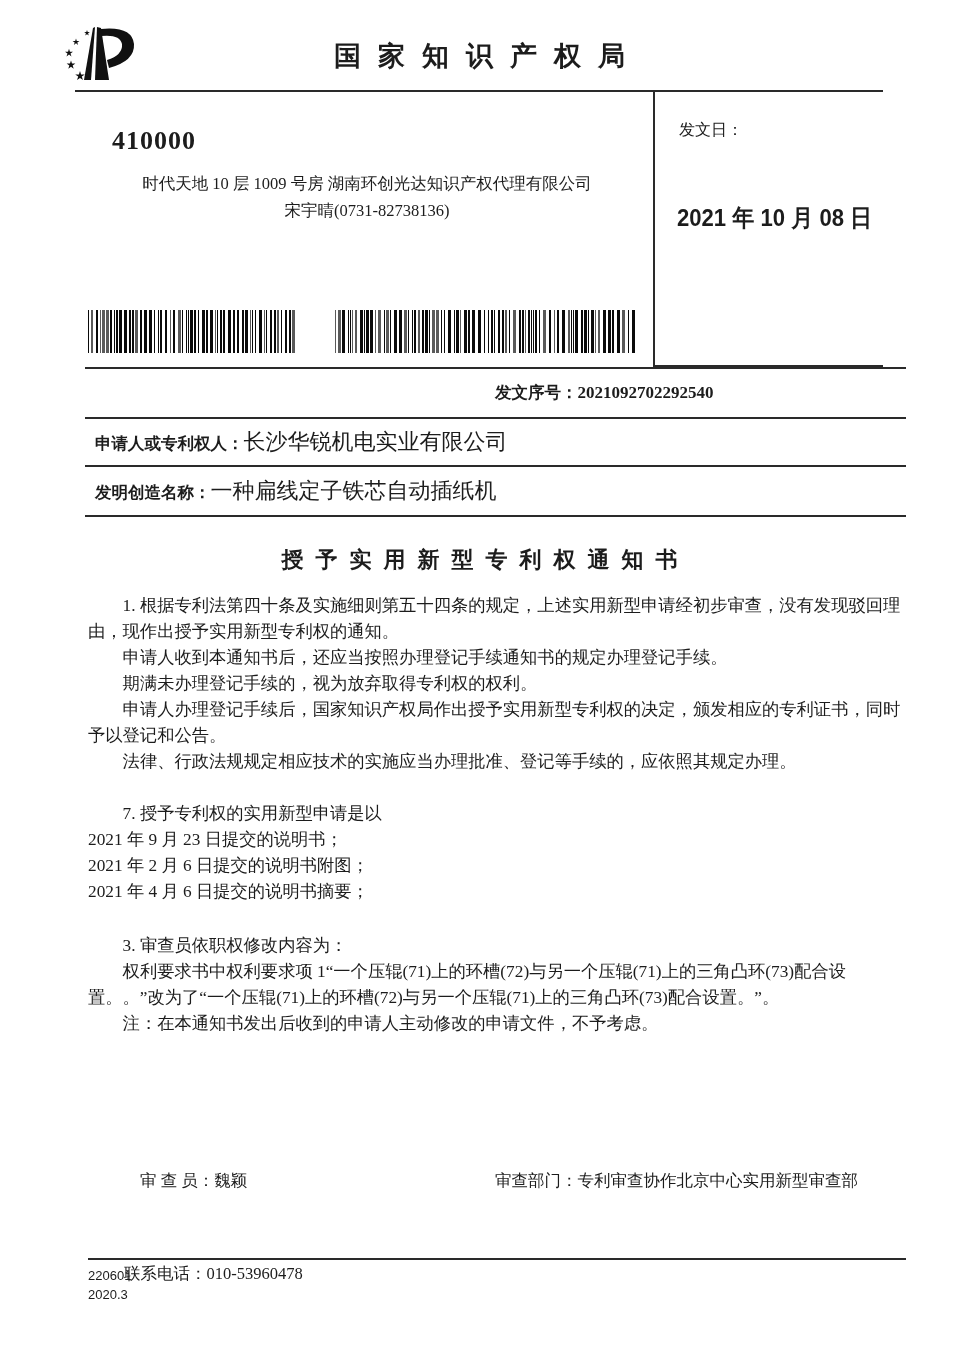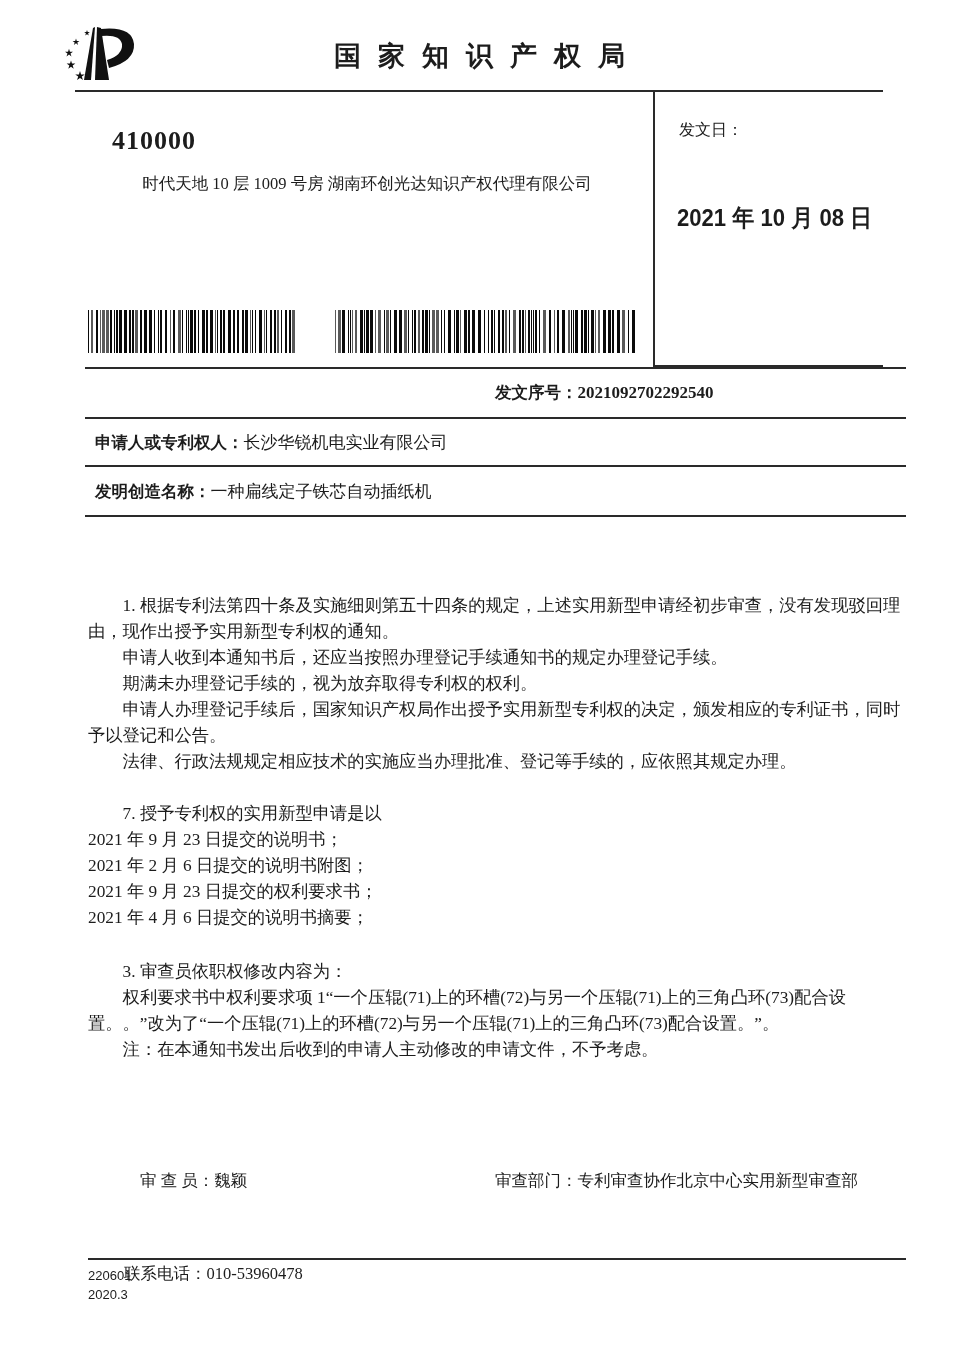--- a/index.html
+++ b/index.html
@@ -47,21 +47,21 @@
   .info-table{position:absolute;left:85px;top:367px;width:821px;}
   .info-row{position:relative;border-top:2px solid #2a2a2a;box-sizing:border-box;}
   .info-row.r1{height:50px;}
   .info-row.r2{height:48px;}
   .info-row.r3{height:52px;border-bottom:2px solid #2a2a2a;}
   .info-cell{position:absolute;top:50%;transform:translateY(-50%);white-space:nowrap;}
   .cell-left{left:10px;}
   .cell-right{left:410px;}
   .lbl{font-family:"Liberation Sans","DejaVu Sans",sans-serif;font-weight:bold;font-size:16.5px;}
   .val-num{font-weight:bold;font-size:17px;}
-  .val{font-size:17px;}
+  .val{font-size:22px;}
   
   .notice-title{
     position:absolute;left:0;top:545px;width:100%;text-align:center;
     font-family:"Liberation Sans","DejaVu Sans",sans-serif;
     font-weight:bold;font-size:22px;letter-spacing:12px;
     padding-left:12px;box-sizing:border-box;
   }
   
   .body-text{position:absolute;left:88px;top:593px;width:818px;font-size:17.3px;line-height:26px;}
   .body-text p{margin:0;text-indent:2em;}
@@ -113,20 +113,21 @@
   <div class="header-rule"></div>
 
   <div class="date-box">
     <span class="label">发文日：</span>
     <span class="date">2021 年 10 月 08 日</span>
   </div>
 
   <div class="postal">410000</div>
   <div class="addr">
     <div>时代天地 10 层 1009 号房  湖南环创光达知识产权代理有限公司</div>
+    <div>宋宇晴(0731-82738136)</div>
   </div>
 
   <div class="barcode" id="barcode1"><i style="width:1px;background:#0a0a0a"></i><i style="width:2px;background:transparent"></i><i style="width:2px;background:#5a5a5a"></i><i style="width:3px;background:transparent"></i><i style="width:2px;background:#0a0a0a"></i><i style="width:2px;background:transparent"></i><i style="width:1px;background:#5a5a5a"></i><i style="width:1px;background:transparent"></i><i style="width:3px;background:#5a5a5a"></i><i style="width:1px;background:transparent"></i><i style="width:3px;background:#5a5a5a"></i><i style="width:1px;background:transparent"></i><i style="width:2px;background:#0a0a0a"></i><i style="width:2px;background:transparent"></i><i style="width:1px;background:#0a0a0a"></i><i style="width:1px;background:transparent"></i><i style="width:2px;background:#0a0a0a"></i><i style="width:1px;background:transparent"></i><i style="width:3px;background:#0a0a0a"></i><i style="width:2px;background:transparent"></i><i style="width:3px;background:#0a0a0a"></i><i style="width:2px;background:transparent"></i><i style="width:2px;background:#0a0a0a"></i><i style="width:1px;background:transparent"></i><i style="width:2px;background:#0a0a0a"></i><i style="width:1px;background:transparent"></i><i style="width:3px;background:#5a5a5a"></i><i style="width:2px;background:transparent"></i><i style="width:2px;background:#0a0a0a"></i><i style="width:2px;background:transparent"></i><i style="width:3px;background:#0a0a0a"></i><i style="width:2px;background:transparent"></i><i style="width:3px;background:#0a0a0a"></i><i style="width:2px;background:transparent"></i><i style="width:1px;background:#0a0a0a"></i><i style="width:3px;background:transparent"></i><i style="width:1px;background:#0a0a0a"></i><i style="width:1px;background:transparent"></i><i style="width:2px;background:#0a0a0a"></i><i style="width:3px;background:transparent"></i><i style="width:2px;background:#0a0a0a"></i><i style="width:3px;background:transparent"></i><i style="width:1px;background:#5a5a5a"></i><i style="width:2px;background:transparent"></i><i style="width:2px;background:#0a0a0a"></i><i style="width:3px;background:transparent"></i><i style="width:3px;background:#5a5a5a"></i><i style="width:1px;background:transparent"></i><i style="width:1px;background:#0a0a0a"></i><i style="width:3px;background:transparent"></i><i style="width:1px;background:#0a0a0a"></i><i style="width:1px;background:transparent"></i><i style="width:1px;background:#0a0a0a"></i><i style="width:1px;background:transparent"></i><i style="width:3px;background:#0a0a0a"></i><i style="width:1px;background:transparent"></i><i style="width:2px;background:#0a0a0a"></i><i style="width:2px;background:transparent"></i><i style="width:1px;background:#0a0a0a"></i><i style="width:3px;background:transparent"></i><i style="width:3px;background:#0a0a0a"></i><i style="width:1px;background:transparent"></i><i style="width:2px;background:#0a0a0a"></i><i style="width:2px;background:transparent"></i><i style="width:3px;background:#0a0a0a"></i><i style="width:2px;background:transparent"></i><i style="width:1px;background:#5a5a5a"></i><i style="width:1px;background:transparent"></i><i style="width:1px;background:#0a0a0a"></i><i style="width:2px;background:transparent"></i><i style="width:2px;background:#0a0a0a"></i><i style="width:1px;background:transparent"></i><i style="width:2px;background:#0a0a0a"></i><i style="width:3px;background:transparent"></i><i style="width:3px;background:#0a0a0a"></i><i style="width:2px;background:transparent"></i><i style="width:2px;background:#0a0a0a"></i><i style="width:2px;background:transparent"></i><i style="width:2px;background:#0a0a0a"></i><i style="width:3px;background:transparent"></i><i style="width:2px;background:#0a0a0a"></i><i style="width:1px;background:transparent"></i><i style="width:3px;background:#0a0a0a"></i><i style="width:2px;background:transparent"></i><i style="width:1px;background:#5a5a5a"></i><i style="width:1px;background:transparent"></i><i style="width:1px;background:#0a0a0a"></i><i style="width:2px;background:transparent"></i><i style="width:1px;background:#0a0a0a"></i><i style="width:3px;background:transparent"></i><i style="width:3px;background:#0a0a0a"></i><i style="width:2px;background:transparent"></i><i style="width:1px;background:#5a5a5a"></i><i style="width:1px;background:transparent"></i><i style="width:1px;background:#0a0a0a"></i><i style="width:3px;background:transparent"></i><i style="width:2px;background:#0a0a0a"></i><i style="width:2px;background:transparent"></i><i style="width:2px;background:#0a0a0a"></i><i style="width:1px;background:transparent"></i><i style="width:2px;background:#5a5a5a"></i><i style="width:2px;background:transparent"></i><i style="width:1px;background:#0a0a0a"></i><i style="width:3px;background:transparent"></i><i style="width:2px;background:#0a0a0a"></i><i style="width:2px;background:transparent"></i><i style="width:2px;background:#0a0a0a"></i><i style="width:1px;background:transparent"></i><i style="width:3px;background:#5a5a5a"></i><i style="width:3px;background:transparent"></i></div>
   <div class="barcode" id="barcode2"><i style="width:1px;background:#5a5a5a"></i><i style="width:2px;background:transparent"></i><i style="width:3px;background:#5a5a5a"></i><i style="width:1px;background:transparent"></i><i style="width:3px;background:#0a0a0a"></i><i style="width:3px;background:transparent"></i><i style="width:1px;background:#0a0a0a"></i><i style="width:1px;background:transparent"></i><i style="width:1px;background:#0a0a0a"></i><i style="width:1px;background:transparent"></i><i style="width:1px;background:#5a5a5a"></i><i style="width:2px;background:transparent"></i><i style="width:2px;background:#5a5a5a"></i><i style="width:3px;background:transparent"></i><i style="width:3px;background:#0a0a0a"></i><i style="width:1px;background:transparent"></i><i style="width:1px;background:#0a0a0a"></i><i style="width:1px;background:transparent"></i><i style="width:3px;background:#0a0a0a"></i><i style="width:1px;background:transparent"></i><i style="width:3px;background:#0a0a0a"></i><i style="width:2px;background:transparent"></i><i style="width:1px;background:#5a5a5a"></i><i style="width:2px;background:transparent"></i><i style="width:3px;background:#5a5a5a"></i><i style="width:3px;background:transparent"></i><i style="width:1px;background:#0a0a0a"></i><i style="width:1px;background:transparent"></i><i style="width:3px;background:#5a5a5a"></i><i style="width:1px;background:transparent"></i><i style="width:1px;background:#0a0a0a"></i><i style="width:3px;background:transparent"></i><i style="width:3px;background:#0a0a0a"></i><i style="width:2px;background:transparent"></i><i style="width:3px;background:#0a0a0a"></i><i style="width:2px;background:transparent"></i><i style="width:3px;background:#5a5a5a"></i><i style="width:1px;background:transparent"></i><i style="width:1px;background:#0a0a0a"></i><i style="width:3px;background:transparent"></i><i style="width:1px;background:#0a0a0a"></i><i style="width:1px;background:transparent"></i><i style="width:2px;background:#0a0a0a"></i><i style="width:2px;background:transparent"></i><i style="width:2px;background:#5a5a5a"></i><i style="width:2px;background:transparent"></i><i style="width:2px;background:#0a0a0a"></i><i style="width:1px;background:transparent"></i><i style="width:3px;background:#0a0a0a"></i><i style="width:1px;background:transparent"></i><i style="width:1px;background:#0a0a0a"></i><i style="width:2px;background:transparent"></i><i style="width:3px;background:#5a5a5a"></i><i style="width:1px;background:transparent"></i><i style="width:3px;background:#5a5a5a"></i><i style="width:2px;background:transparent"></i><i style="width:1px;background:#0a0a0a"></i><i style="width:2px;background:transparent"></i><i style="width:1px;background:#0a0a0a"></i><i style="width:3px;background:transparent"></i><i style="width:3px;background:#0a0a0a"></i><i style="width:3px;background:transparent"></i><i style="width:1px;background:#0a0a0a"></i><i style="width:1px;background:transparent"></i><i style="width:3px;background:#0a0a0a"></i><i style="width:1px;background:transparent"></i><i style="width:1px;background:#5a5a5a"></i><i style="width:3px;background:transparent"></i><i style="width:3px;background:#0a0a0a"></i><i style="width:1px;background:transparent"></i><i style="width:2px;background:#0a0a0a"></i><i style="width:2px;background:transparent"></i><i style="width:3px;background:#0a0a0a"></i><i style="width:3px;background:transparent"></i><i style="width:3px;background:#0a0a0a"></i><i style="width:3px;background:transparent"></i><i style="width:1px;background:#0a0a0a"></i><i style="width:3px;background:transparent"></i><i style="width:1px;background:#0a0a0a"></i><i style="width:2px;background:transparent"></i><i style="width:2px;background:#0a0a0a"></i><i style="width:1px;background:transparent"></i><i style="width:1px;background:#0a0a0a"></i><i style="width:3px;background:transparent"></i><i style="width:2px;background:#0a0a0a"></i><i style="width:2px;background:transparent"></i><i style="width:2px;background:#0a0a0a"></i><i style="width:1px;background:transparent"></i><i style="width:2px;background:#5a5a5a"></i><i style="width:2px;background:transparent"></i><i style="width:1px;background:#0a0a0a"></i><i style="width:3px;background:transparent"></i><i style="width:3px;background:#5a5a5a"></i><i style="width:3px;background:transparent"></i><i style="width:2px;background:#0a0a0a"></i><i style="width:1px;background:transparent"></i><i style="width:2px;background:#0a0a0a"></i><i style="width:1px;background:transparent"></i><i style="width:1px;background:#5a5a5a"></i><i style="width:2px;background:transparent"></i><i style="width:2px;background:#0a0a0a"></i><i style="width:1px;background:transparent"></i><i style="width:1px;background:#0a0a0a"></i><i style="width:1px;background:transparent"></i><i style="width:1px;background:#0a0a0a"></i><i style="width:1px;background:transparent"></i><i style="width:2px;background:#0a0a0a"></i><i style="width:2px;background:transparent"></i><i style="width:1px;background:#0a0a0a"></i><i style="width:3px;background:transparent"></i><i style="width:3px;background:#5a5a5a"></i><i style="width:3px;background:transparent"></i><i style="width:2px;background:#0a0a0a"></i><i style="width:3px;background:transparent"></i><i style="width:1px;background:#5a5a5a"></i><i style="width:2px;background:transparent"></i><i style="width:2px;background:#0a0a0a"></i><i style="width:3px;background:transparent"></i><i style="width:3px;background:#0a0a0a"></i><i style="width:3px;background:transparent"></i><i style="width:2px;background:#5a5a5a"></i><i style="width:1px;background:transparent"></i><i style="width:1px;background:#0a0a0a"></i><i style="width:1px;background:transparent"></i><i style="width:1px;background:#0a0a0a"></i><i style="width:1px;background:transparent"></i><i style="width:3px;background:#0a0a0a"></i><i style="width:3px;background:transparent"></i><i style="width:2px;background:#0a0a0a"></i><i style="width:1px;background:transparent"></i><i style="width:3px;background:#0a0a0a"></i><i style="width:1px;background:transparent"></i><i style="width:1px;background:#0a0a0a"></i><i style="width:2px;background:transparent"></i><i style="width:3px;background:#0a0a0a"></i><i style="width:1px;background:transparent"></i><i style="width:1px;background:#5a5a5a"></i><i style="width:2px;background:transparent"></i><i style="width:2px;background:#5a5a5a"></i><i style="width:3px;background:transparent"></i><i style="width:3px;background:#0a0a0a"></i><i style="width:2px;background:transparent"></i><i style="width:3px;background:#0a0a0a"></i><i style="width:1px;background:transparent"></i><i style="width:2px;background:#0a0a0a"></i><i style="width:3px;background:transparent"></i><i style="width:3px;background:#0a0a0a"></i><i style="width:2px;background:transparent"></i><i style="width:3px;background:#5a5a5a"></i><i style="width:3px;background:transparent"></i><i style="width:1px;background:#0a0a0a"></i><i style="width:3px;background:transparent"></i><i style="width:3px;background:#0a0a0a"></i><i style="width:3px;background:transparent"></i></div>
 
   <div class="info-table">
     <div class="info-row r1">
       <span class="info-cell cell-right">
         <span class="lbl">发文序号：</span><span class="val-num">2021092702292540</span>
       </span>
@@ -136,32 +137,32 @@
         <span class="lbl">申请人或专利权人：</span><span class="val">长沙华锐机电实业有限公司</span>
       </span>
     </div>
     <div class="info-row r3">
       <span class="info-cell cell-left">
         <span class="lbl">发明创造名称：</span><span class="val">一种扁线定子铁芯自动插纸机</span>
       </span>
     </div>
   </div>
 
+  <div class="notice-title">授予实用新型专利权通知书</div>
 
   <div class="body-text">
     <p>1. 根据专利法第四十条及实施细则第五十四条的规定，上述实用新型申请经初步审查，没有发现驳回理由，现作出授予实用新型专利权的通知。</p>
     <p>申请人收到本通知书后，还应当按照办理登记手续通知书的规定办理登记手续。</p>
     <p>期满未办理登记手续的，视为放弃取得专利权的权利。</p>
     <p>申请人办理登记手续后，国家知识产权局作出授予实用新型专利权的决定，颁发相应的专利证书，同时予以登记和公告。</p>
     <p>法律、行政法规规定相应技术的实施应当办理批准、登记等手续的，应依照其规定办理。</p>
 
     <p class="sec2-start">7. 授予专利权的实用新型申请是以</p>
     <p class="noindent">2021 年 9 月 23 日提交的说明书；</p>
     <p class="noindent">2021 年 2 月 6 日提交的说明书附图；</p>
-    <p class="noindent">2021 年 9 月 23 日提交的权利要求书；</p>
     <p class="noindent">2021 年 4 月 6 日提交的说明书摘要；</p>
 
     <p class="sec3-start">3. 审查员依职权修改内容为：</p>
     <p>权利要求书中权利要求项 1“一个压辊(71)上的环槽(72)与另一个压辊(71)上的三角凸环(73)配合设置。。”改为了“一个压辊(71)上的环槽(72)与另一个压辊(71)上的三角凸环(73)配合设置。”。</p>
     <p>注：在本通知书发出后收到的申请人主动修改的申请文件，不予考虑。</p>
   </div>
 
   <div class="examiner">
     <span class="ex-left">
       <span>审 查 员：</span><span>魏颖</span>

